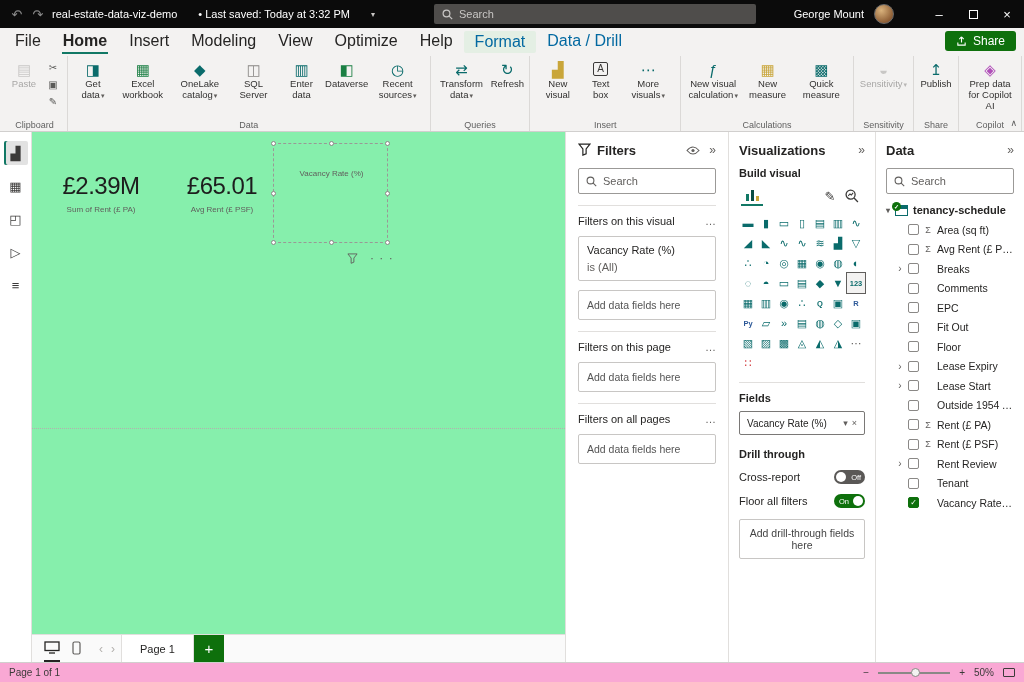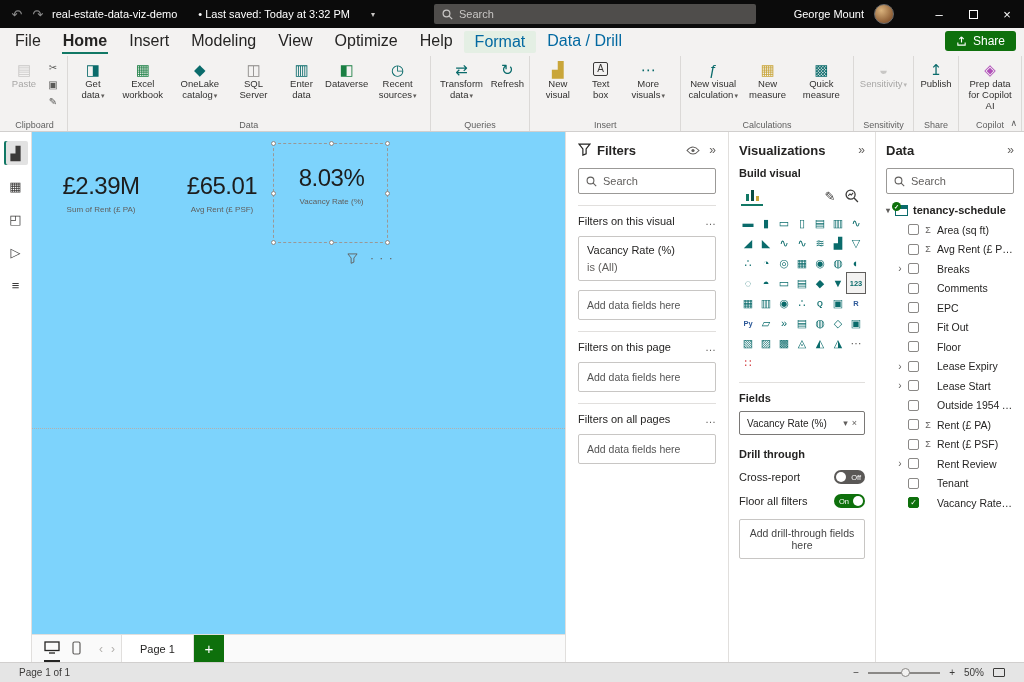--- a/index.html
+++ b/index.html
@@ -44,21 +44,21 @@
 .rsmall{font-size:10px;color:#5a5a58;width:16px;height:14px;display:flex;align-items:center;justify-content:center}
 .rglabel{position:absolute;bottom:1px;left:0;right:0;text-align:center;font-size:9px;color:#616161}
 .ribbon-collapse{position:absolute;right:7px;bottom:3px;color:#616161;font-size:9px}
 
 
 .main{flex:1;display:flex;min-height:0;background:#fff}
 .viewbar{flex:0 0 32px;border-right:1px solid #e1dfdd;display:flex;flex-direction:column;align-items:center;padding-top:9px;gap:9px}
 .viewitem{width:24px;height:24px;display:flex;align-items:center;justify-content:center;font-size:13px;color:#3b3a39;border-radius:2px}
 .viewitem.active{background:#e2e2e2;box-shadow:inset 2px 0 0 #117865}
 .canvas-col{flex:1;display:flex;flex-direction:column;min-width:0}
-.canvas{flex:1;position:relative;background:#7dd3fc;overflow:hidden}
+.canvas{flex:1;position:relative;background:#86efac;overflow:hidden}
 .dotline{position:absolute;left:0;right:0;top:296px;border-top:1px dotted #b3b0ad}
 .kcard{position:absolute;text-align:center}
 .kvalue{font-size:24px;color:#1d1d1d;letter-spacing:-.5px}
 .klabel{font-size:8px;color:#605e5c;margin-top:5px}
 .sel-box{position:absolute;left:241px;top:11px;width:115px;height:100px;border:1px dashed #9a9896}
 .handle{position:absolute;width:5px;height:5px;background:#fff;border:1px solid #8a8886;border-radius:50%}
 .card-tools{position:absolute;left:315px;top:119px;display:flex;gap:12px;align-items:center;color:#605e5c}
 .card-tools .dots{font-size:12px;letter-spacing:1px}
 
 
@@ -120,21 +120,21 @@
 
 .pagebar{flex:0 0 28px;border-top:1px solid #e1dfdd;background:#fafafa;display:flex;align-items:stretch;font-size:11px}
 .pb-icons{display:flex;align-items:center;gap:12px;padding:0 12px}
 .pb-view{display:flex;align-items:center;height:100%;border-bottom:2px solid transparent}
 .pb-view.active{border-bottom-color:#252423}
 .pb-arrows{display:flex;align-items:center;gap:8px;color:#b3b0ad;margin:0 6px;font-size:12px}
 .pagetab{background:#fff;border-left:1px solid #e1dfdd;border-right:1px solid #e1dfdd;display:flex;align-items:center;padding:0 18px;font-size:11px}
 .addpage{width:30px;background:#0e700c;color:#fff;display:flex;align-items:center;justify-content:center;font-size:15px}
 
 
-.statusbar{flex:0 0 20px;background:#e5e5e5;border-top:1px solid #d1cfce;display:flex;align-items:center;font-size:10px;color:#3b3a39;padding:0 19px}
+.statusbar{flex:0 0 20px;background:#f9a8d4;border-top:1px solid #d1cfce;display:flex;align-items:center;font-size:10px;color:#3b3a39;padding:0 9px}
 .sb-right{margin-left:auto;display:flex;align-items:center;gap:9px}
 .slider{width:72px;height:2px;background:#8a8886;position:relative}
 .slider-thumb{position:absolute;left:46%;top:-4px;width:9px;height:9px;background:#f3f2f1;border:1px solid #8a8886;border-radius:50%}
 .fitbox{width:12px;height:9px;border:1px solid #3b3a39;border-radius:1px}
 svg{display:block}
 </style>
 </head>
 <body>
 
 <div class="app">
@@ -334,21 +334,20 @@
         <div class="sel-box">
           <div class="handle" style="left:-3px;top:-3px"></div>
           <div class="handle" style="left:55px;top:-3px"></div>
           <div class="handle" style="left:111px;top:-3px"></div>
           <div class="handle" style="left:-3px;top:47px"></div>
           <div class="handle" style="left:111px;top:47px"></div>
           <div class="handle" style="left:-3px;top:96px"></div>
           <div class="handle" style="left:55px;top:96px"></div>
           <div class="handle" style="left:111px;top:96px"></div>
           <div class="kcard" style="left:0;top:20px;width:115px">
-            <div class="kvalue">8.03%</div>
             <div class="klabel">Vacancy Rate (%)</div>
           </div>
         </div>
         <div class="card-tools">
           <svg width="11" height="11" viewBox="0 0 12 12">
               <path d="M1 1h10L7.5 5.5V10l-3 1.2V5.5z" fill="none" stroke="#605e5c" stroke-width="1"></path>
             </svg>
           <span class="dots">· · ·</span>
         </div>
         <div class="dotline"></div>

